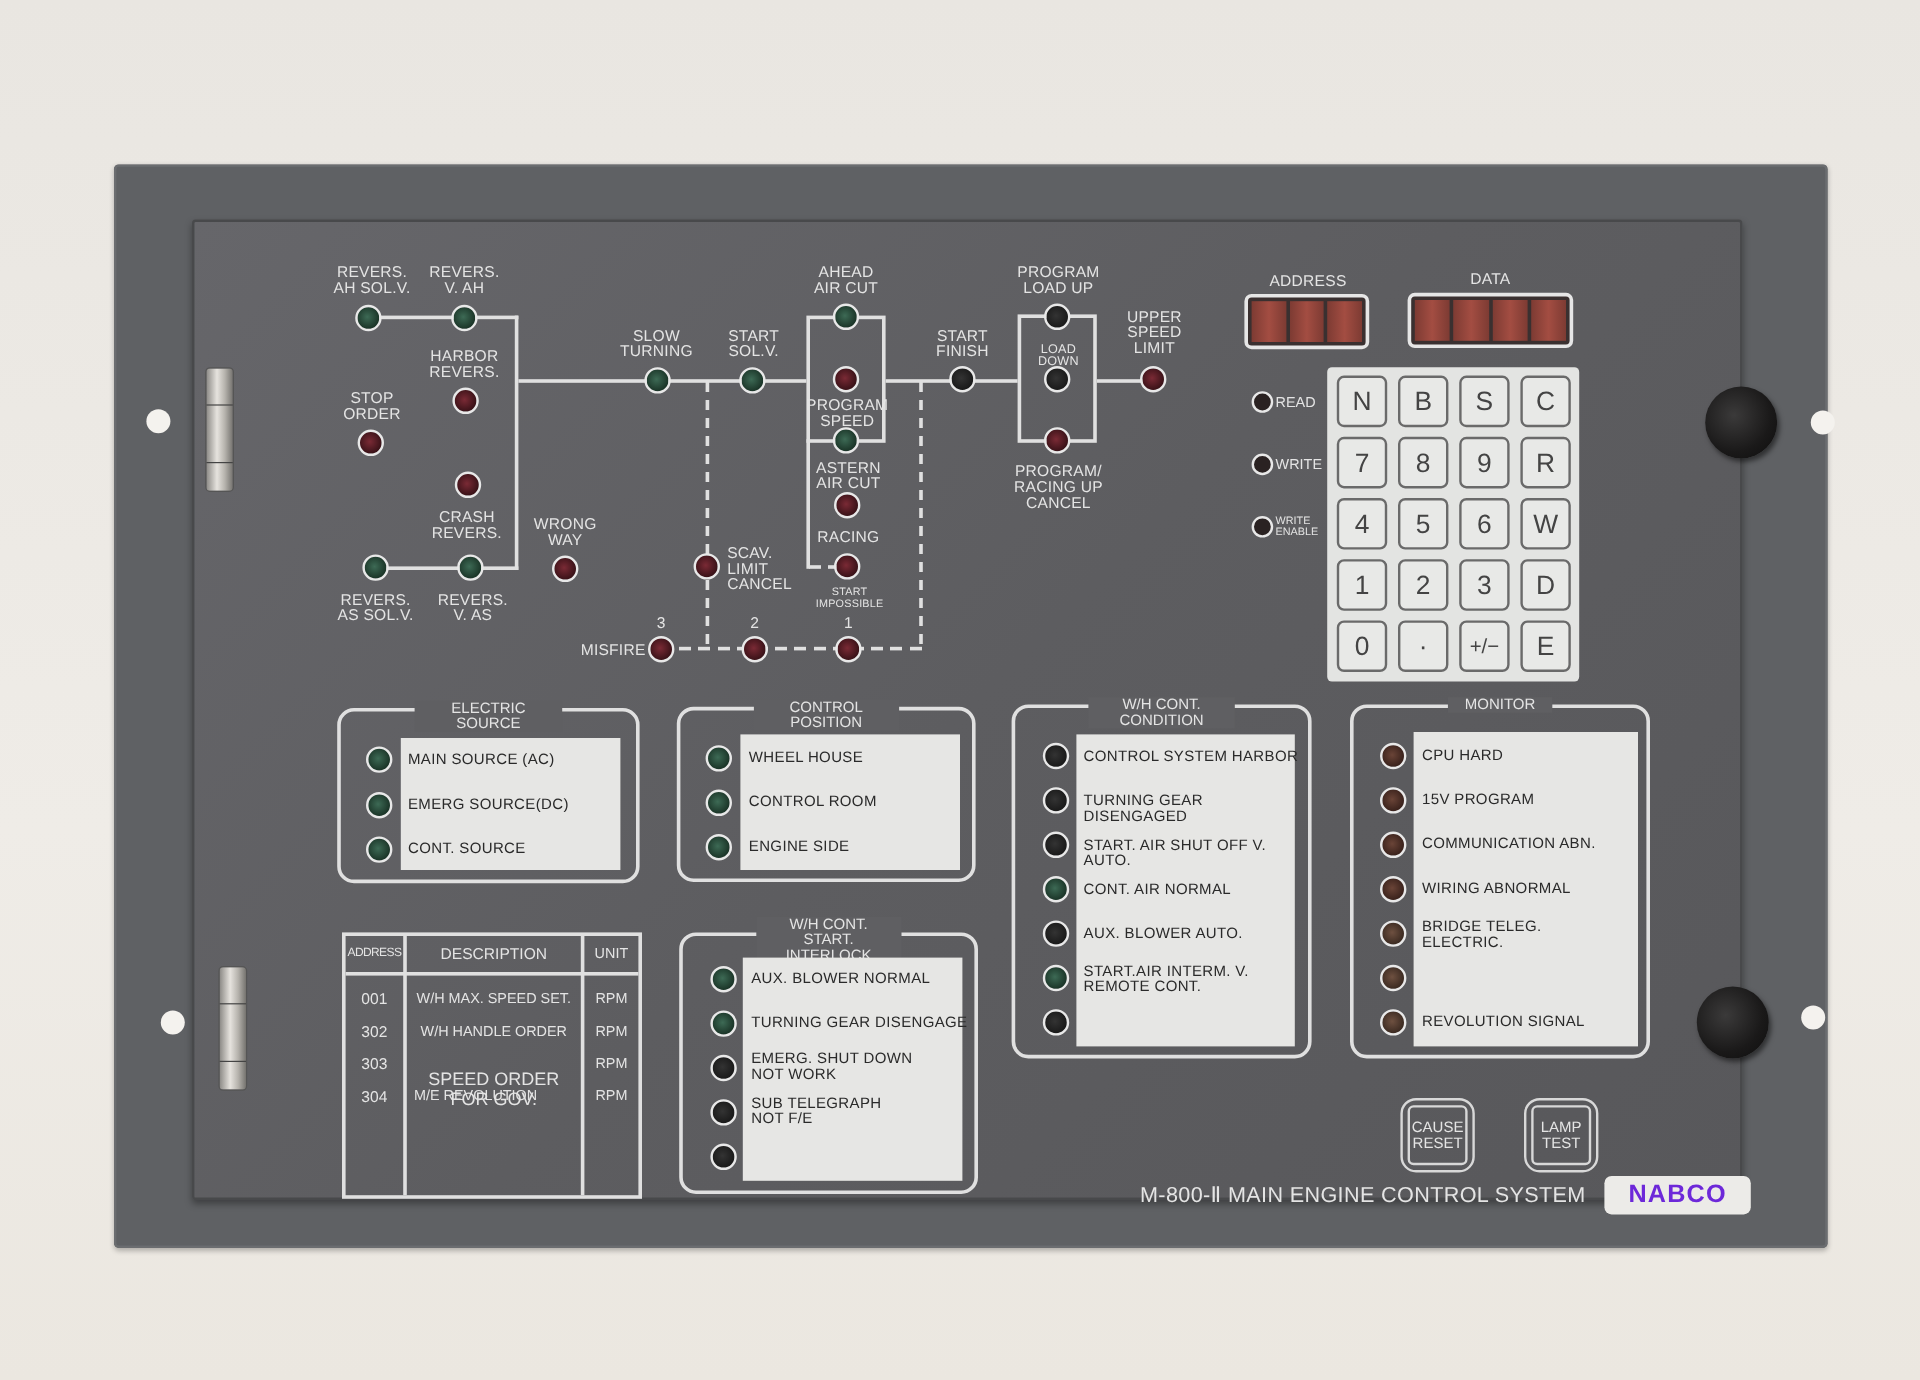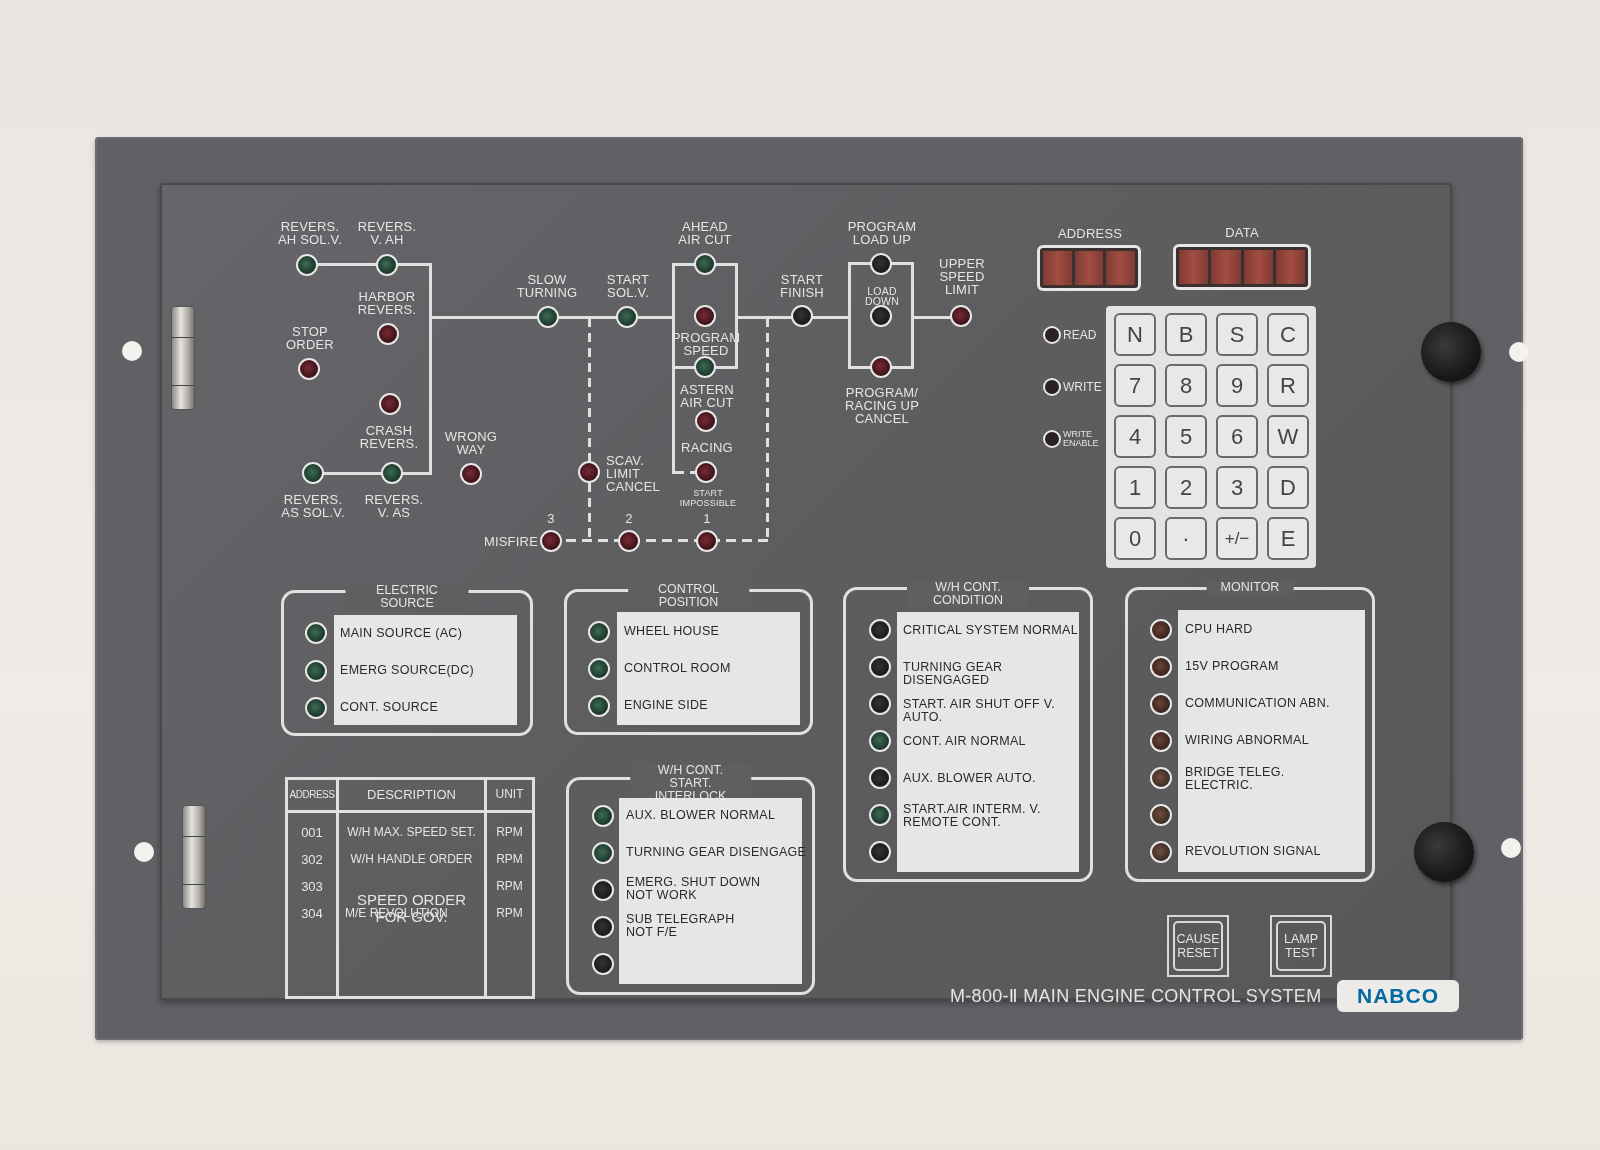--- a/index.html
+++ b/index.html
@@ -77,31 +77,31 @@
   }
   .group-panel { position: absolute; background: #e6e6e4; }
   .row-text { position: absolute; color: #2a2a2a; font-size: 12.5px; line-height: 13px; white-space: pre-line; letter-spacing: 0.3px; }
   .addr-table {
     position: absolute; left: 285px; top: 777px; width: 250px; height: 222px; border: 3px solid #e0e0e0;
   }
   .addr-table .col { position: absolute; top: 0; bottom: 0; width: 3px; background: #e0e0e0; }
   .addr-table .hdr-sep { position: absolute; left: 0; right: 0; top: 30px; height: 3px; background: #e0e0e0; }
   .addr-table .th, .addr-table .td { position: absolute; color: #e4e4e4; font-size: 13px; text-align: center; }
   .btn-square {
-    position: absolute; width: 62px; height: 62px; border: 2px solid #d8d8d8; border-radius: 0;
+    position: absolute; width: 62px; height: 62px; border: 2px solid #d8d8d8; border-radius: 13px;
     padding: 4px; cursor: pointer;
   }
   .btn-square .inner {
     width: 100%; height: 100%; border: 2px solid #d8d8d8; border-radius: 5px;
     color: #e4e4e4; font-size: 12.5px; line-height: 14px; display: flex; align-items: center; justify-content: center; text-align: center; white-space: pre-line;
   }
   .model-text { position: absolute; left: 950px; top: 985px; color: #e4e4e4; font-size: 18px; letter-spacing: 0.3px; }
   .brand {
     position: absolute; left: 1337px; top: 980px; width: 122px; height: 32px; background: #ecebe8; border-radius: 6px;
-    color: #0369a1; font-weight: bold; font-size: 21px; display: flex; align-items: center; justify-content: center; letter-spacing: 1px;
+    color: #6d28d9; font-weight: bold; font-size: 21px; display: flex; align-items: center; justify-content: center; letter-spacing: 1px;
   }
 </style>
 </head>
 <body>
 
 <div class="frame"></div>
 <div class="mount-hole" style="left:122px;top:341px"></div>
 <div class="mount-hole" style="left:134px;top:842px"></div>
 <div class="mount-hole" style="left:1509px;top:342px"></div>
 <div class="mount-hole" style="left:1501px;top:838px"></div>
@@ -276,21 +276,21 @@
 <div class="group" style="left:843px;top:587px;width:250px;height:295px">
   <div class="group-title">W/H CONT. CONDITION</div>
   <div class="group-panel" style="left:51px;top:22px;width:182px;height:260px"></div>
   <div class="led dark" style="left:34px;top:40px"></div>
   <div class="led dark" style="left:34px;top:77px"></div>
   <div class="led dark" style="left:34px;top:114px"></div>
   <div class="led green" style="left:34px;top:151px"></div>
   <div class="led dark" style="left:34px;top:188px"></div>
   <div class="led green" style="left:34px;top:225px"></div>
   <div class="led dark" style="left:34px;top:262px"></div>
-  <div class="row-text" style="left:57px;top:34px">CRITICAL SYSTEM NORMAL</div>
+  <div class="row-text" style="left:57px;top:34px">CONTROL SYSTEM HARBOR</div>
   <div class="row-text" style="left:57px;top:71px">TURNING GEAR DISENGAGED</div>
   <div class="row-text" style="left:57px;top:108px">START. AIR SHUT OFF V. AUTO.</div>
   <div class="row-text" style="left:57px;top:145px">CONT. AIR NORMAL</div>
   <div class="row-text" style="left:57px;top:182px">AUX. BLOWER AUTO.</div>
   <div class="row-text" style="left:57px;top:213px">START.AIR INTERM. V.
 REMOTE CONT.</div>
 </div>
 
 <div class="group" style="left:1125px;top:587px;width:250px;height:295px">
   <div class="group-title">MONITOR</div>

